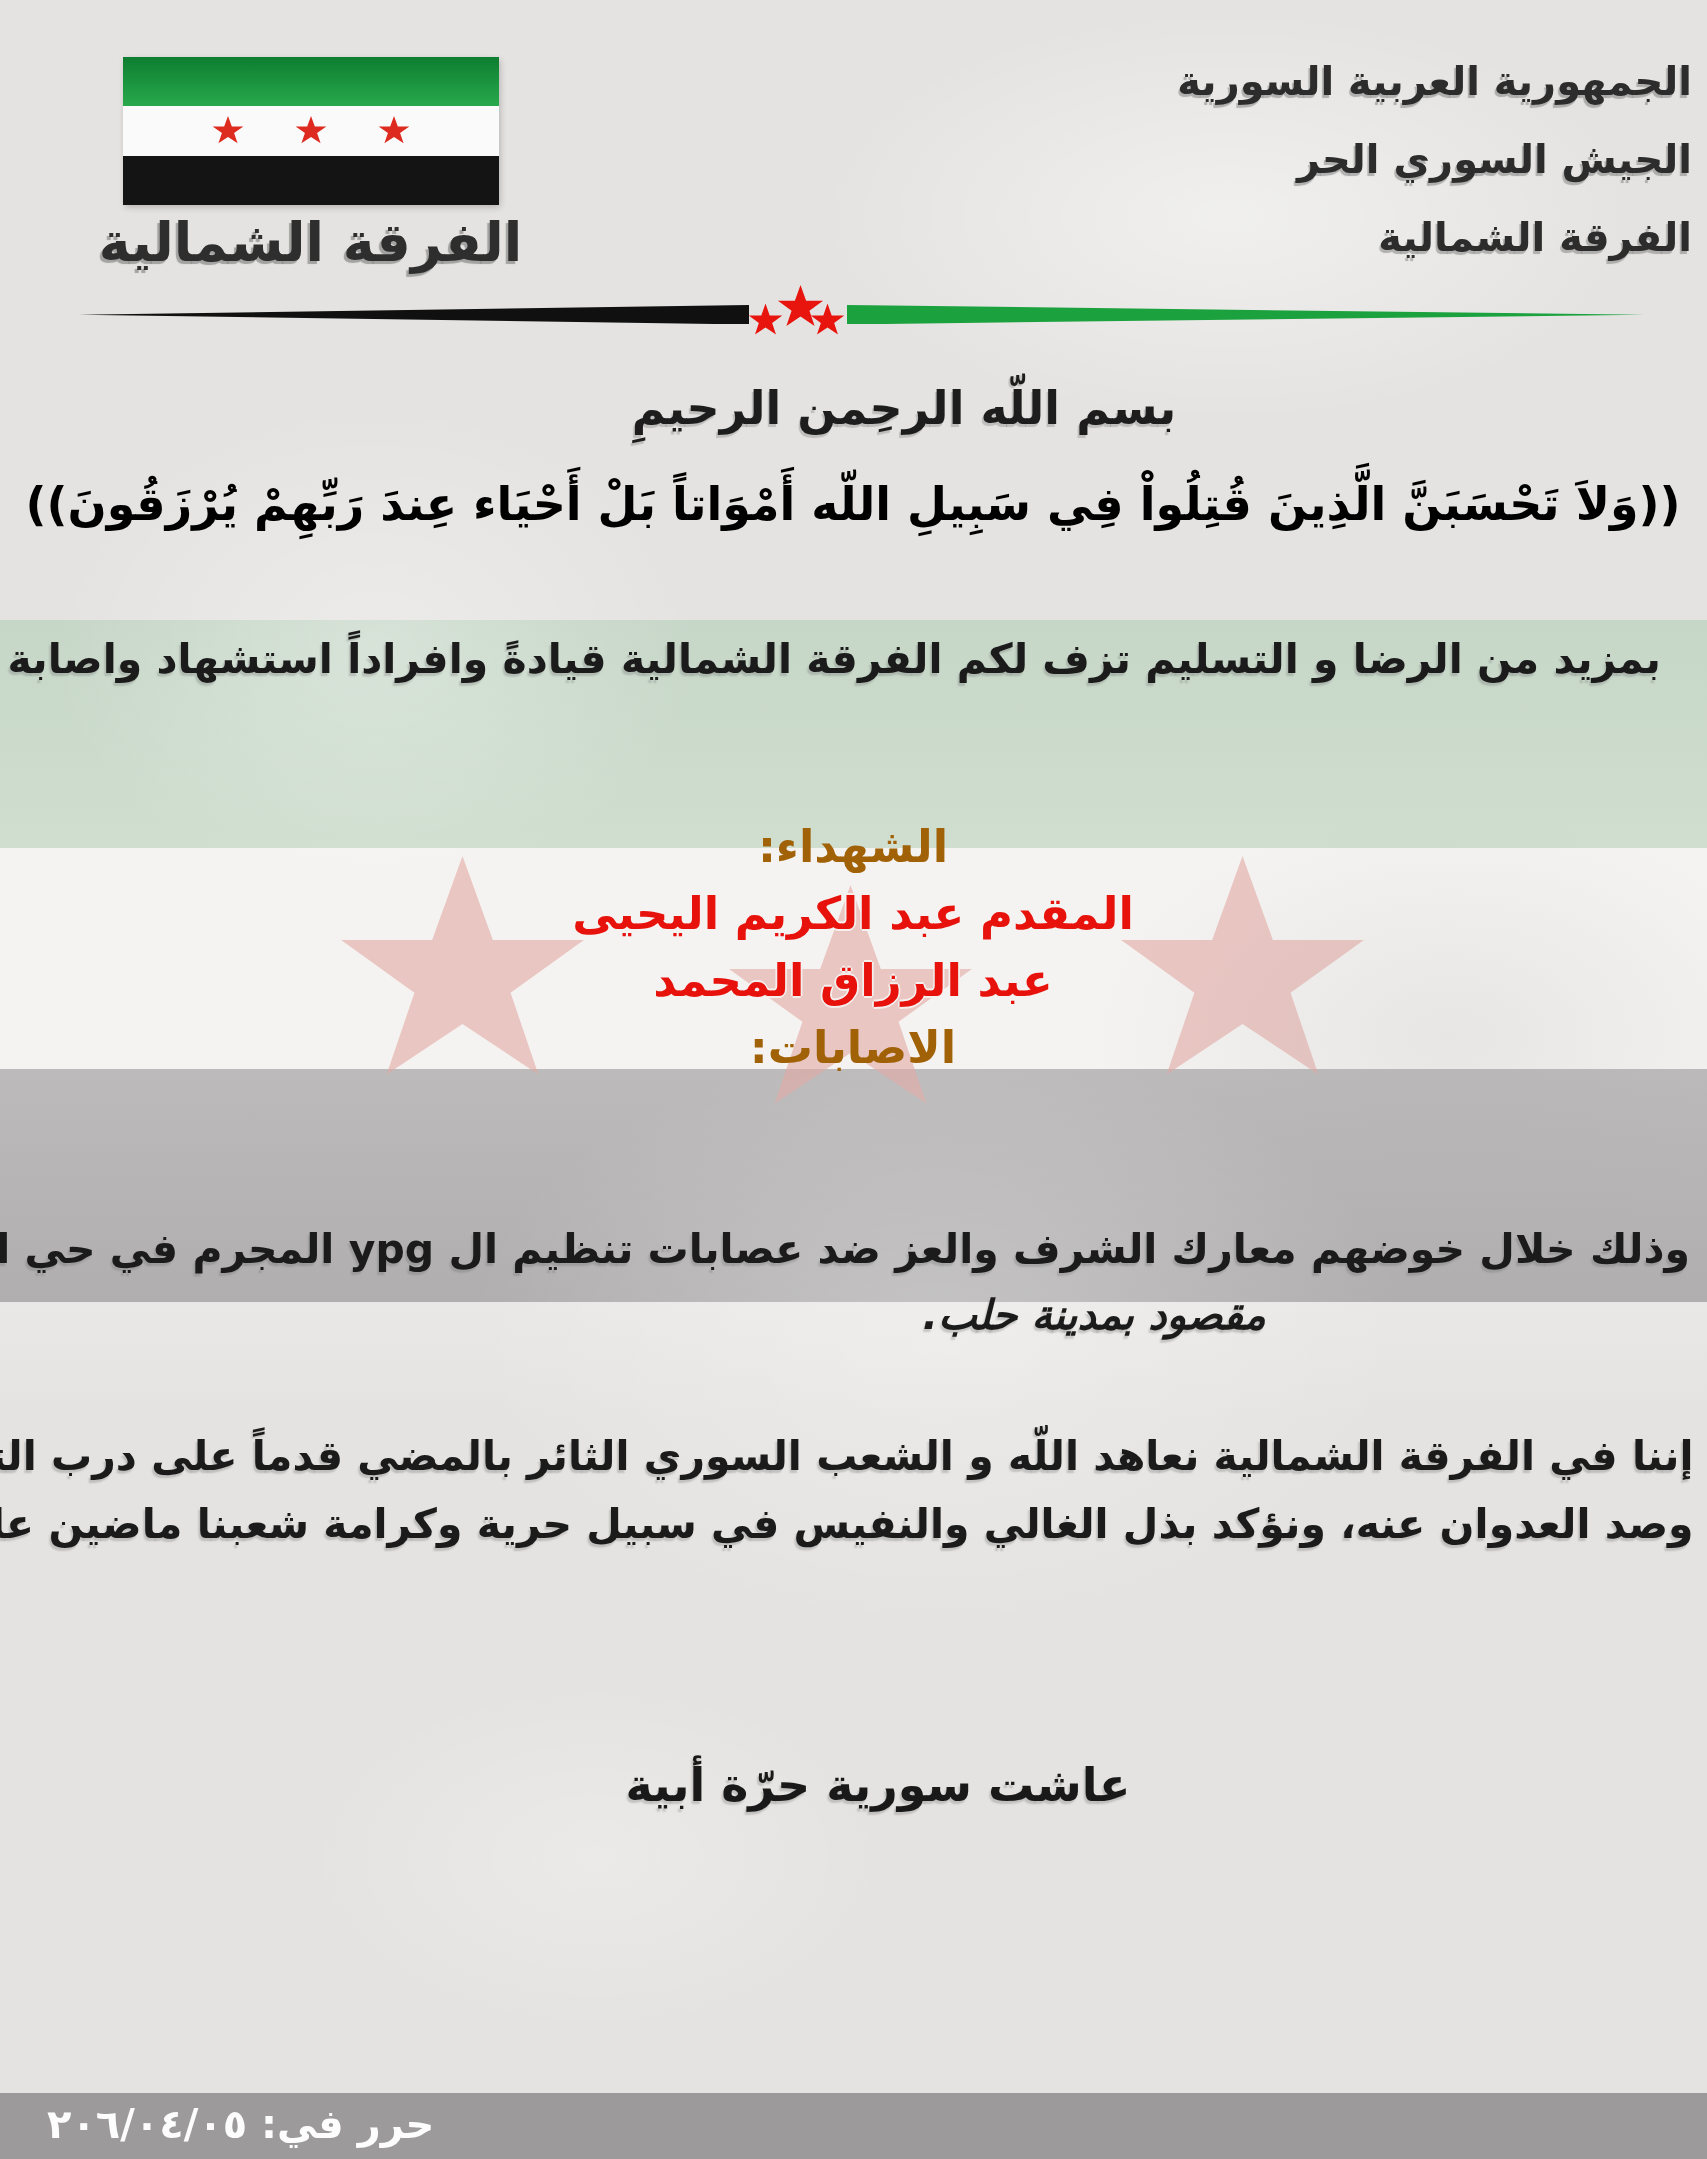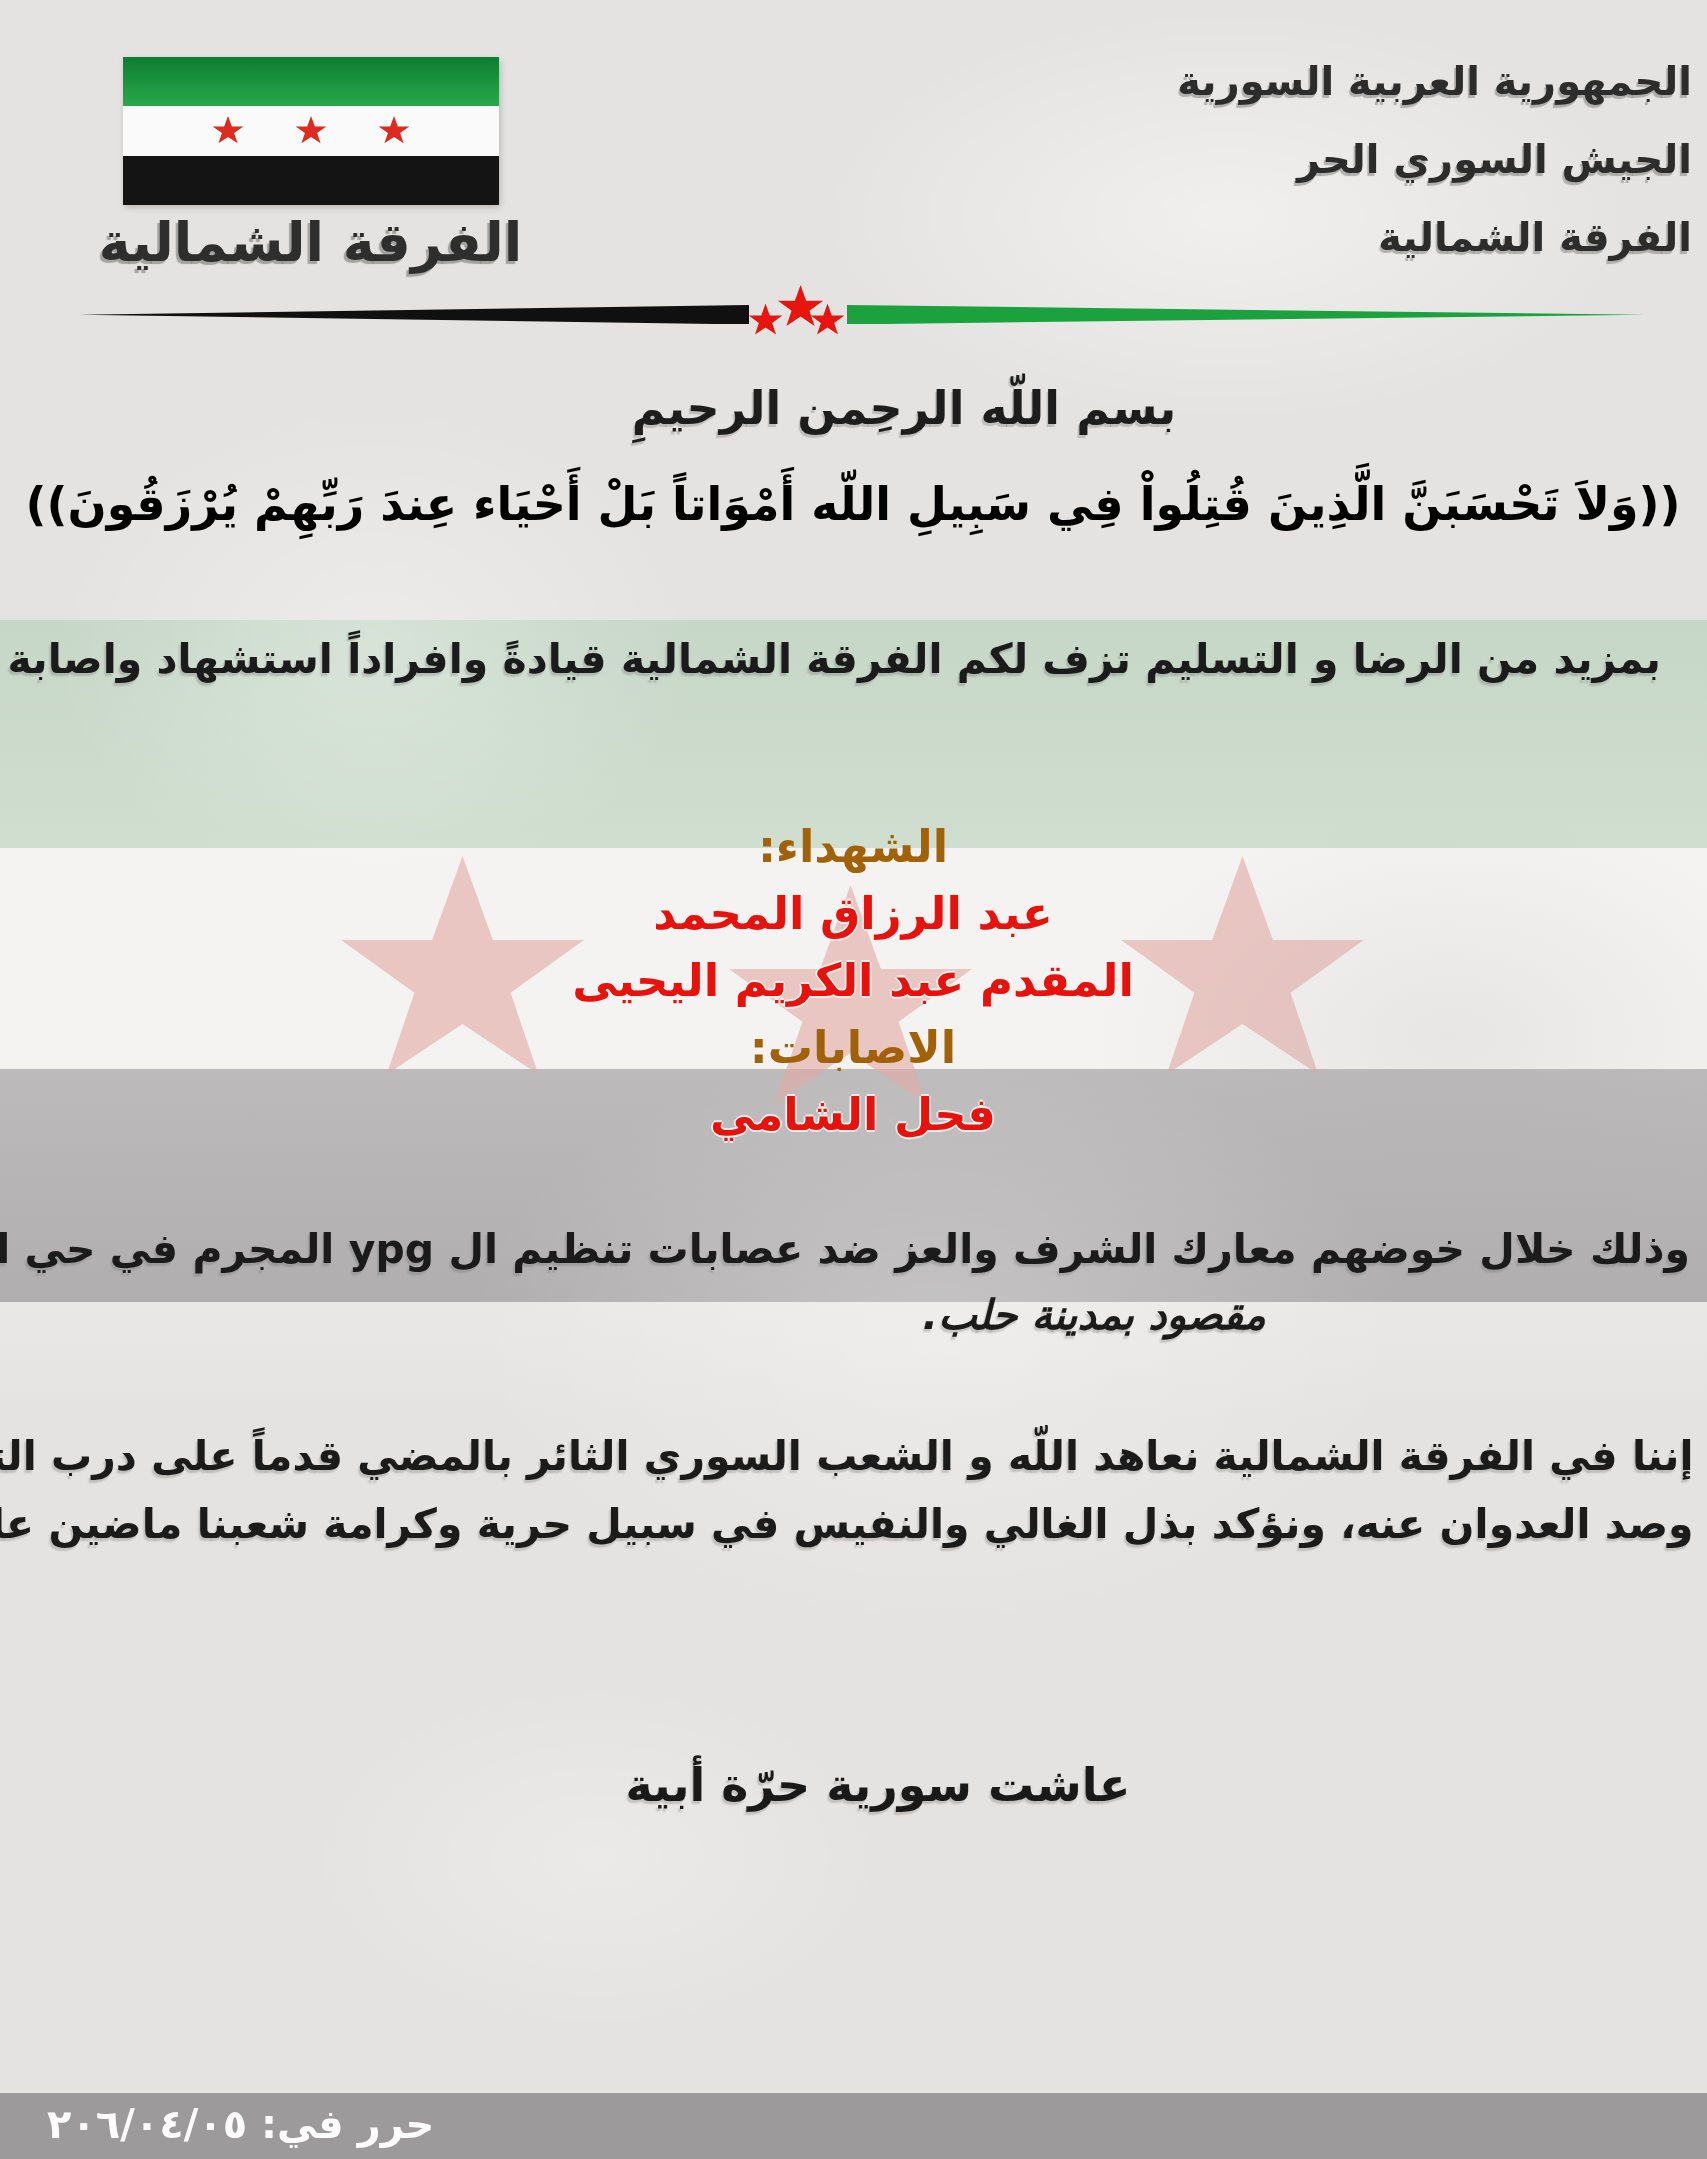--- a/index.html
+++ b/index.html
@@ -153,24 +153,23 @@
 
   <div class="basmala">بسم اللّه الرحِمن الرحيمِ</div>
   <div class="verse">((وَلاَ تَحْسَبَنَّ الَّذِينَ قُتِلُواْ فِي سَبِيلِ اللّه أَمْوَاتاً بَلْ أَحْيَاء عِندَ رَبِّهِمْ يُرْزَقُونَ))</div>
 
   <div class="para para1">
     <div class="para-line l1">بمزيد من الرضا و التسليم تزف لكم الفرقة الشمالية قيادةً وافراداً استشهاد واصابة كوكبة</div>
   </div>
 
   <div class="names">
     <div class="lbl-blue">الشهداء:</div>
+    <div class="name-red">المقدم عبد الكريم اليحيى</div>
     <div class="name-red">عبد الرزاق المحمد</div>
-    <div class="name-red">المقدم عبد الكريم اليحيى</div>
     <div class="lbl-blue">الاصابات:</div>
-    <div class="name-red">فحل الشامي</div>
   </div>
 
   <div class="para para2">
     <div class="para-line l1">وذلك خلال خوضهم معارك الشرف والعز ضد عصابات تنظيم ال ypg المجرم في حي الشيخ</div>
     <div class="para-line l2">مقصود بمدينة حلب.</div>
   </div>
 
   <div class="para para3">
     <div class="para-line l1">إننا في الفرقة الشمالية نعاهد اللّه و الشعب السوري الثائر بالمضي قدماً على درب التحرير</div>
     <div class="para-line l2">وصد العدوان عنه، ونؤكد بذل الغالي والنفيس في سبيل حرية وكرامة شعبنا ماضين على</div>

